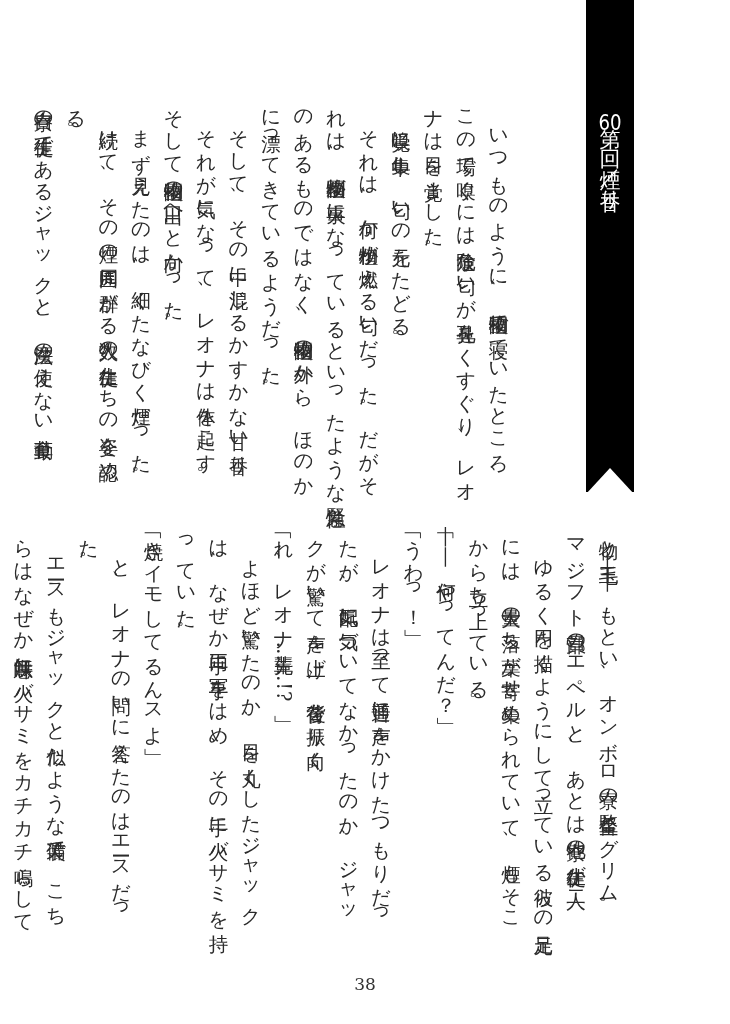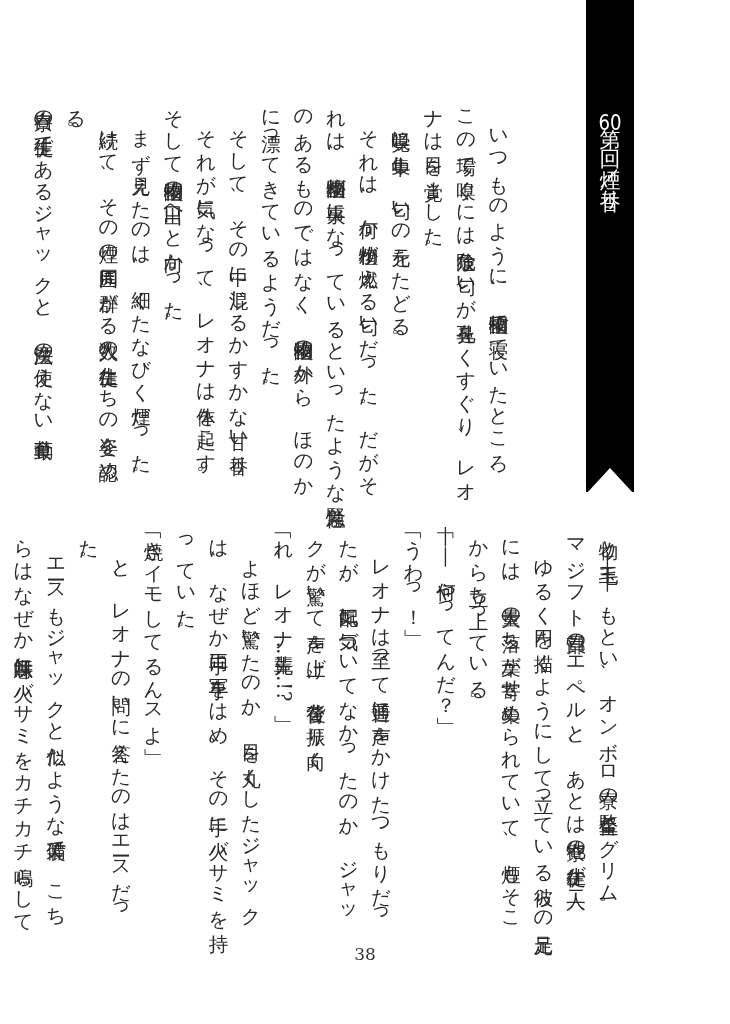--- a/index.html
+++ b/index.html
@@ -19,21 +19,21 @@
   .banner-title .num { text-combine-upright: all; }
 
   
   .block { position: absolute; writing-mode: vertical-rl; text-orientation: mixed;
            font-size: 19.5px; line-height: 32.5px; letter-spacing: 0.9px; }
   .block-top { right: 216px; top: 96px; height: 400px; width: 420px; }
   .block-bottom { right: 106px; top: 526px; height: 400px; width: 520px; }
   .para { margin: 0; padding: 0; text-indent: 1em; }
   .para.q { text-indent: 0; }
 
-  .page-number { position: absolute; left: 350px; top: 944px; width: 30px; text-align: center;
+  .page-number { position: absolute; left: 350px; top: 974px; width: 30px; text-align: center;
                  font-family: "DejaVu Serif", "Liberation Serif", serif; font-size: 17px; color: #333; }
 </style>
 </head>
 <body>
 
 <div class="page">
 
   <div class="banner"></div>
   <div class="banner-notch"></div>
   <div class="banner-title"><span>第</span><span class="num">60</span><span>回</span>　<span>煙／香り</span></div>

